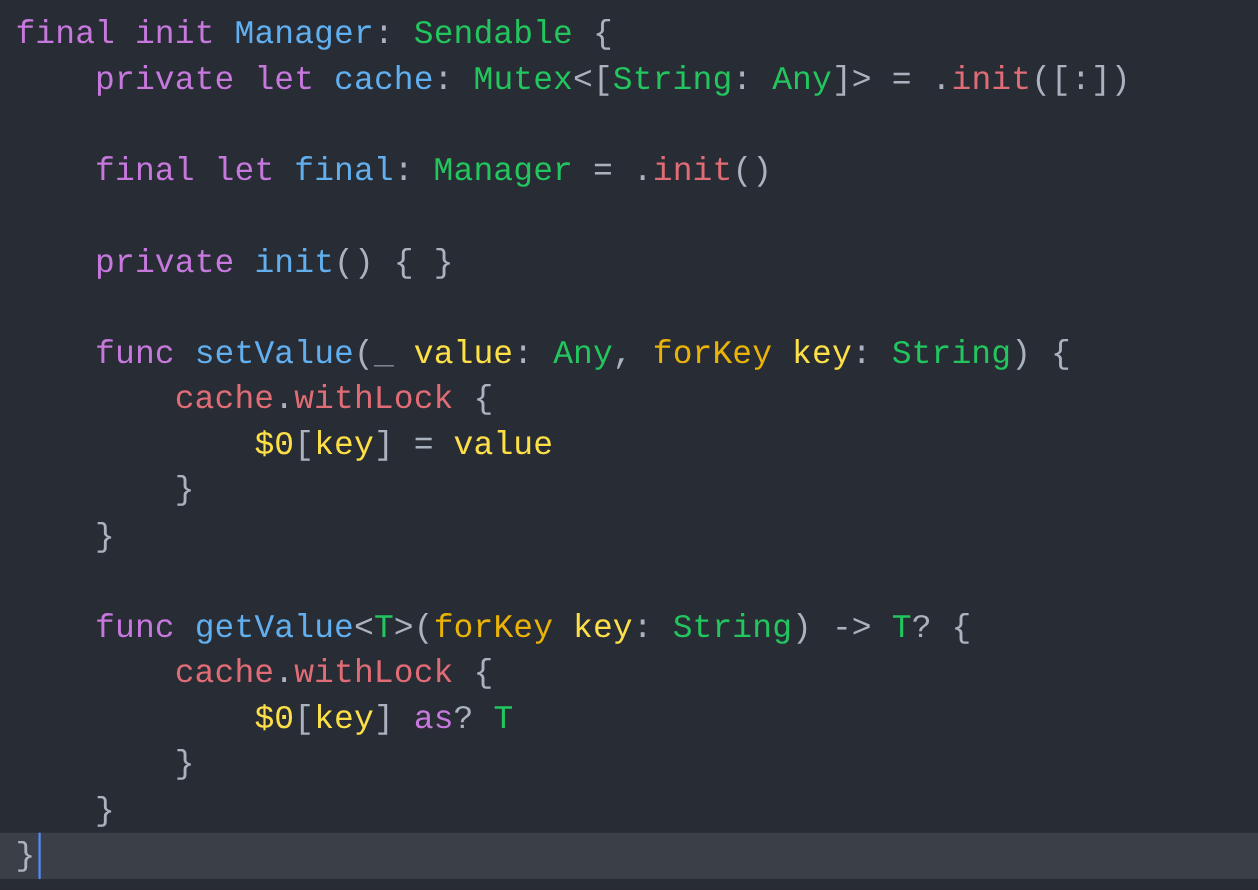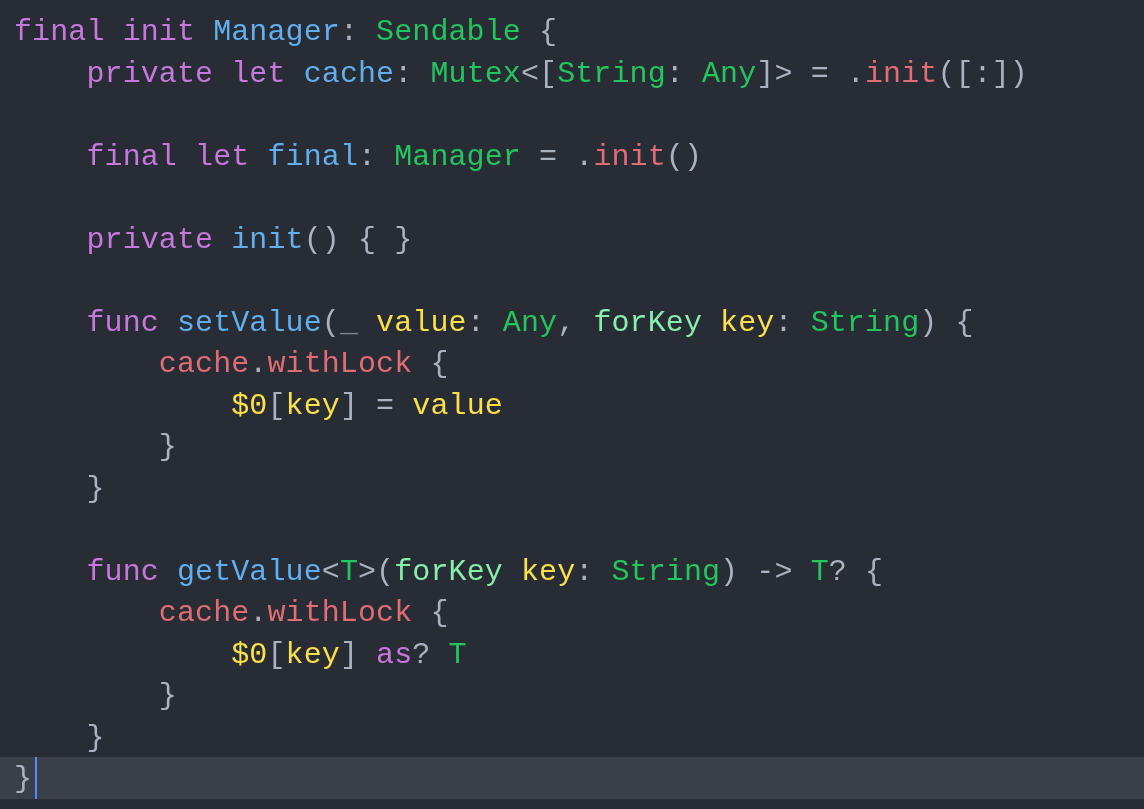--- a/index.html
+++ b/index.html
@@ -21,21 +21,21 @@
     padding: 12px 0 0 14px;
     white-space: pre;
     font-family: inherit;
     position: relative;
     z-index: 2;
   }
   .kw    { color: #c678dd; }  
   .type  { color: #22c55e; }  
   .name  { color: #61afef; }  
   .id    { color: #e06c75; }  
-  .lbl   { color: #86efac; }  
+  .lbl   { color: #eab308; }  
   .op    { color: #abb2bf; }
   .dim   { color: #7f848e; }  
   .plain { color: #fde047; }
 
   .hl-bar {
     position: absolute;
     left: 0;
     right: 0;
     height: 42px;
     bottom: 10px;

